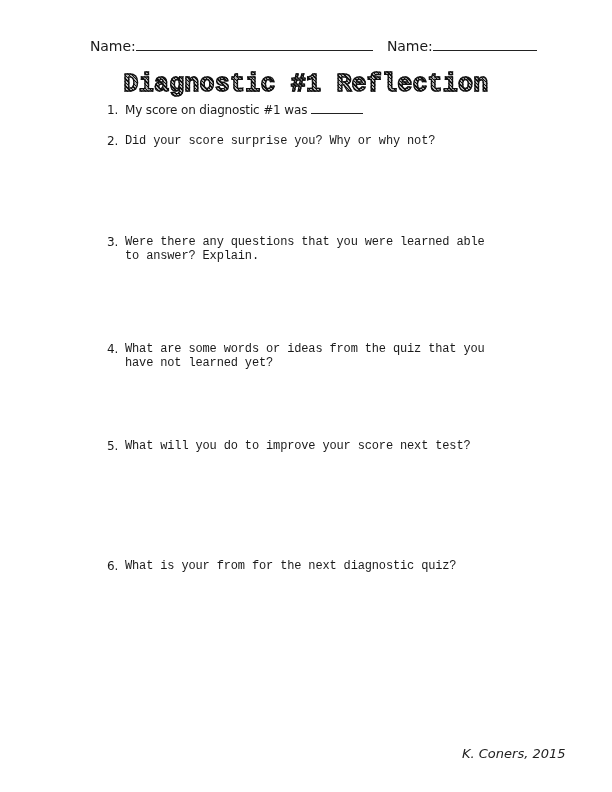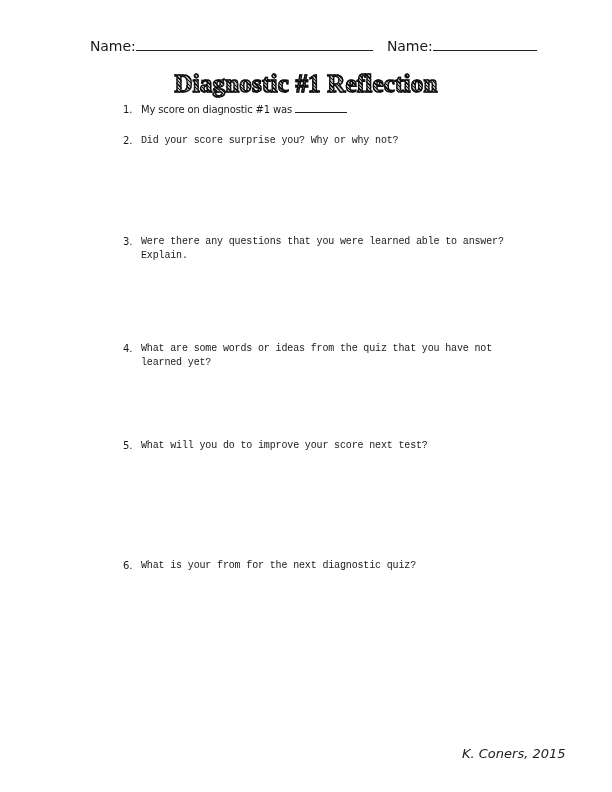--- a/index.html
+++ b/index.html
@@ -1,26 +1,26 @@
 <!DOCTYPE html>
 <html><head>
 <meta charset="utf-8">
 <style>
   html, body { margin:0; padding:0; background:#ffffff; }
   body { width:612px; height:792px; position:relative; overflow:hidden;
          font-family:"DejaVu Sans", sans-serif; color:#1a1a1a; }
   .abs { position:absolute; white-space:nowrap; }
   .hdr { font-size:14px; top:38px; letter-spacing:-0.1px; }
   .uline { display:inline-block; border-bottom:1px solid #222; height:11px; vertical-align:baseline; }
-  .title { top:70px; left:0; width:612px; text-align:center; font-family:Liberation Serif, serif;
+  .title { top:70px; left:0; width:612px; text-align:center; font-family:Liberation Mono, monospace;
            font-weight:bold; font-size:25px; letter-spacing:0.2px; color:#3a3a3a;
            -webkit-text-stroke:1.4px #111; text-stroke:1.4px #111;
            background: repeating-linear-gradient(45deg,#111 0 1px,#bbb 1px 2.5px);
            -webkit-background-clip:text; background-clip:text; -webkit-text-fill-color:transparent; }
-  .q { font-size:10px; left:107px; line-height:14px; letter-spacing:-0.15px;margin-left:16px; }
+  .q { font-size:12px; left:107px; line-height:14px; letter-spacing:-0.15px; }
   .q .num { display:inline-block; width:18px; }
   .q .txt { display:inline-block; vertical-align:top; white-space:normal; width:380px;font-family:Liberation Mono, monospace; }
   .footer { font-size:13px; font-style:italic; top:746px; left:462px; color:#222; }
 </style>
 </head>
 <body>
 
 <div class="abs hdr" style="left:90px;">
   <span>Name:</span><span class="uline" style="width:237px;"></span>
 </div>

